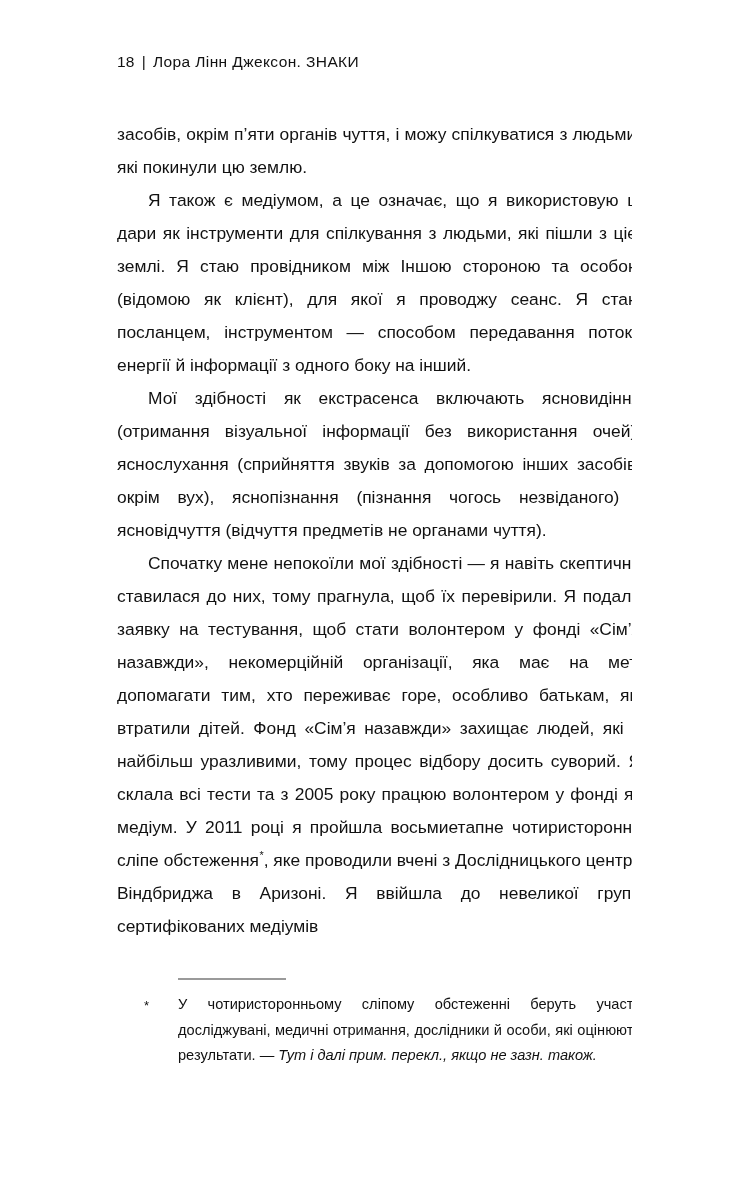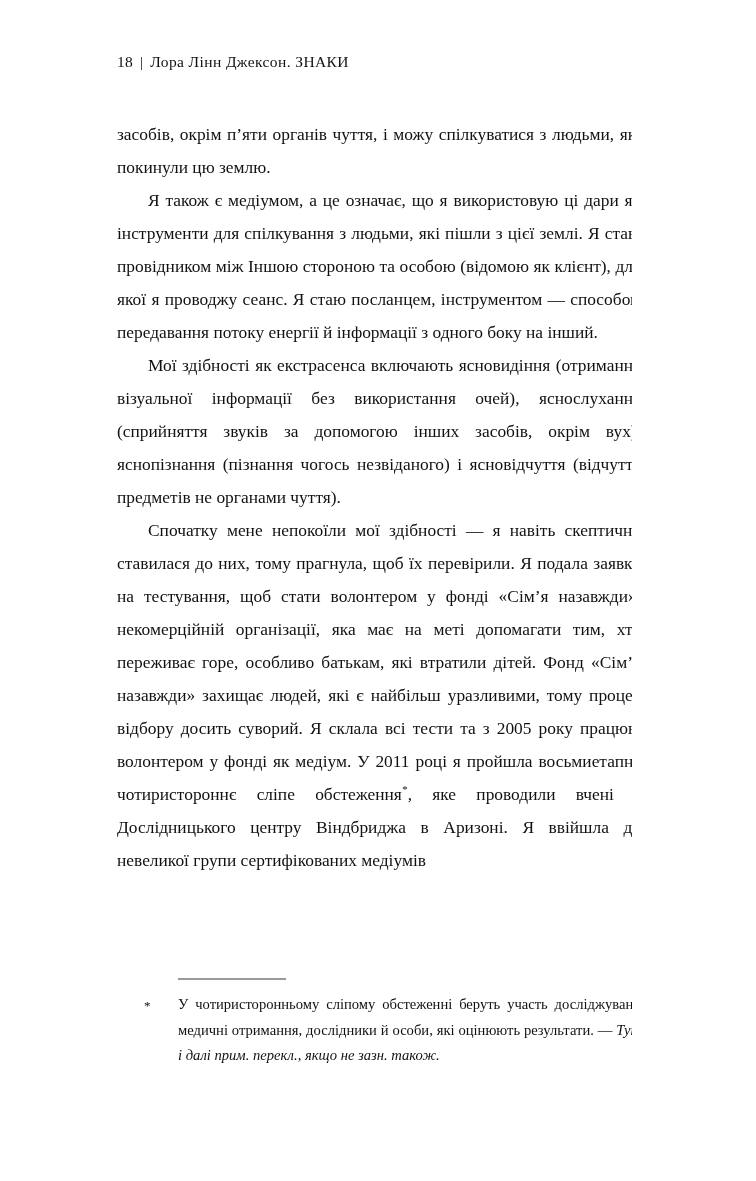--- a/index.html
+++ b/index.html
@@ -8,21 +8,21 @@
     padding: 0;
     background: #ffffff;
   }
 
   .page {
     position: relative;
     width: 632px;
     height: 1181px;
     background: #ffffff;
     overflow: hidden;
-    font-family: Liberation Serif, serif;
+    font-family: Liberation Sans, sans-serif;
     color: #111111;
     -webkit-font-smoothing: antialiased;
   }
 
   
   .running-head {
     position: absolute;
     left: 117px;
     top: 52px;
     font-size: 15.5px;

